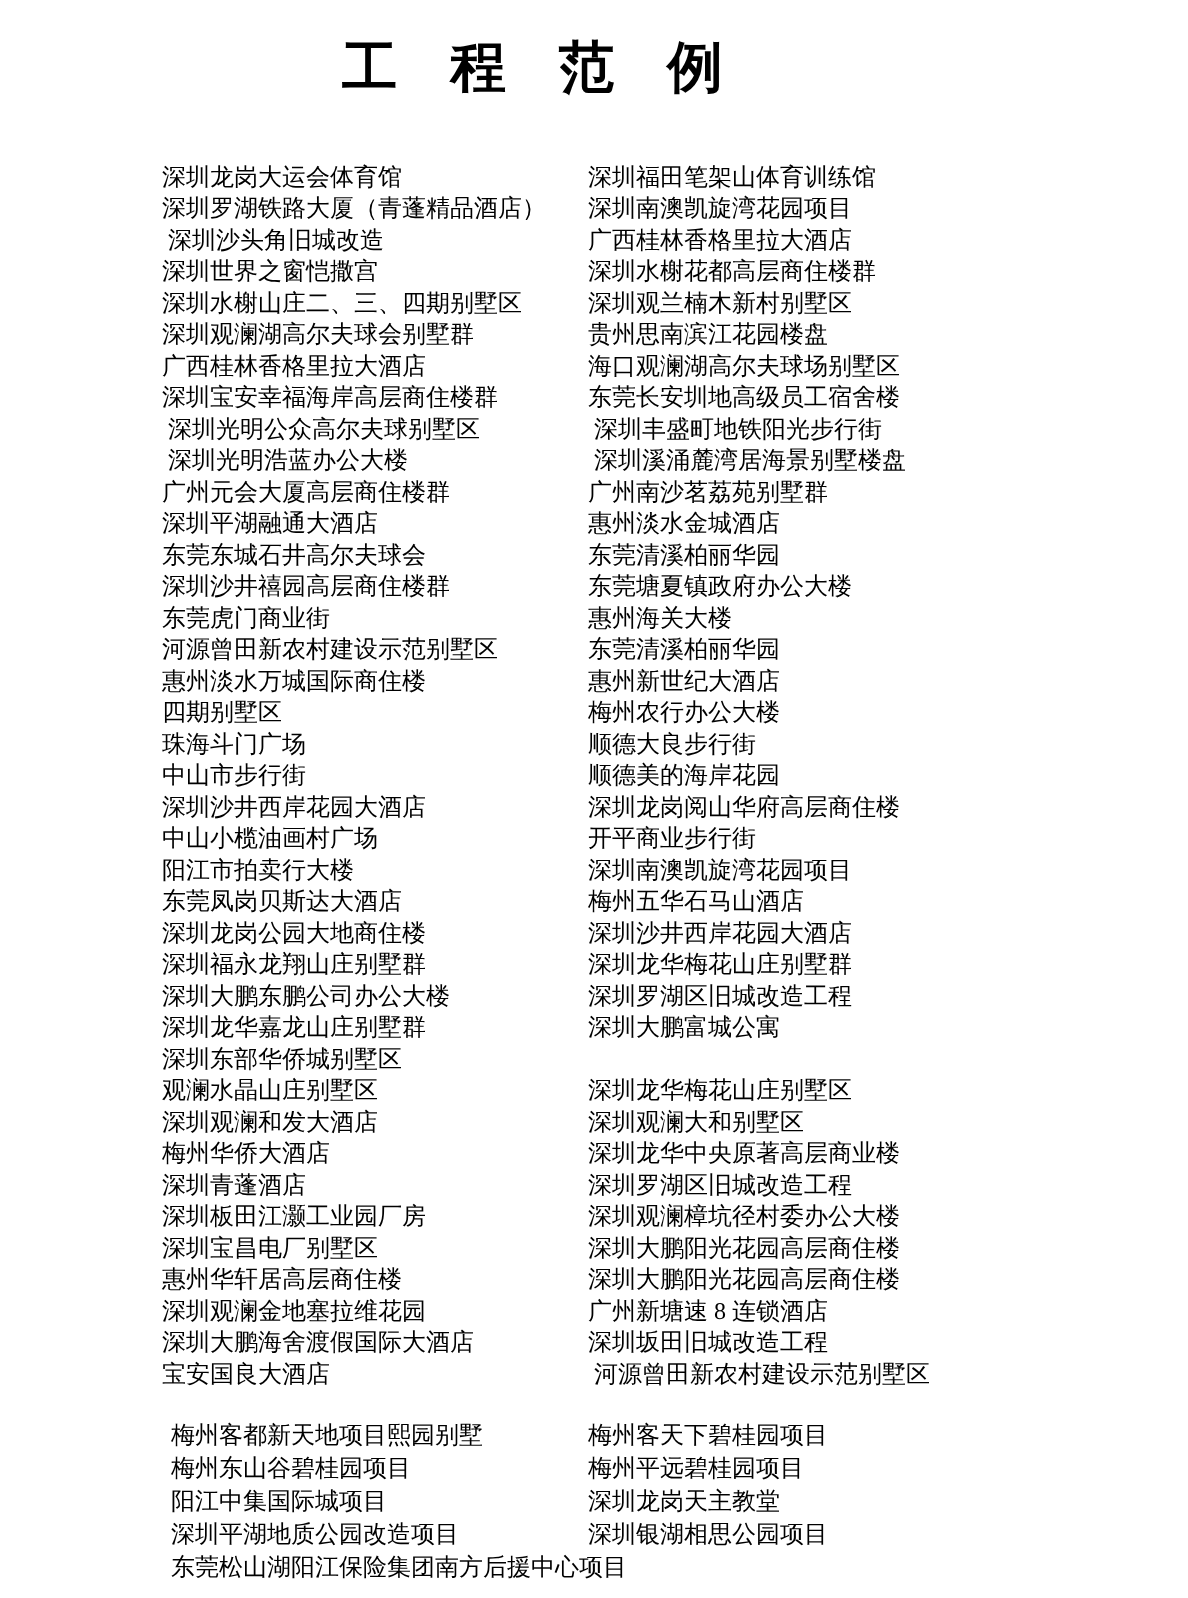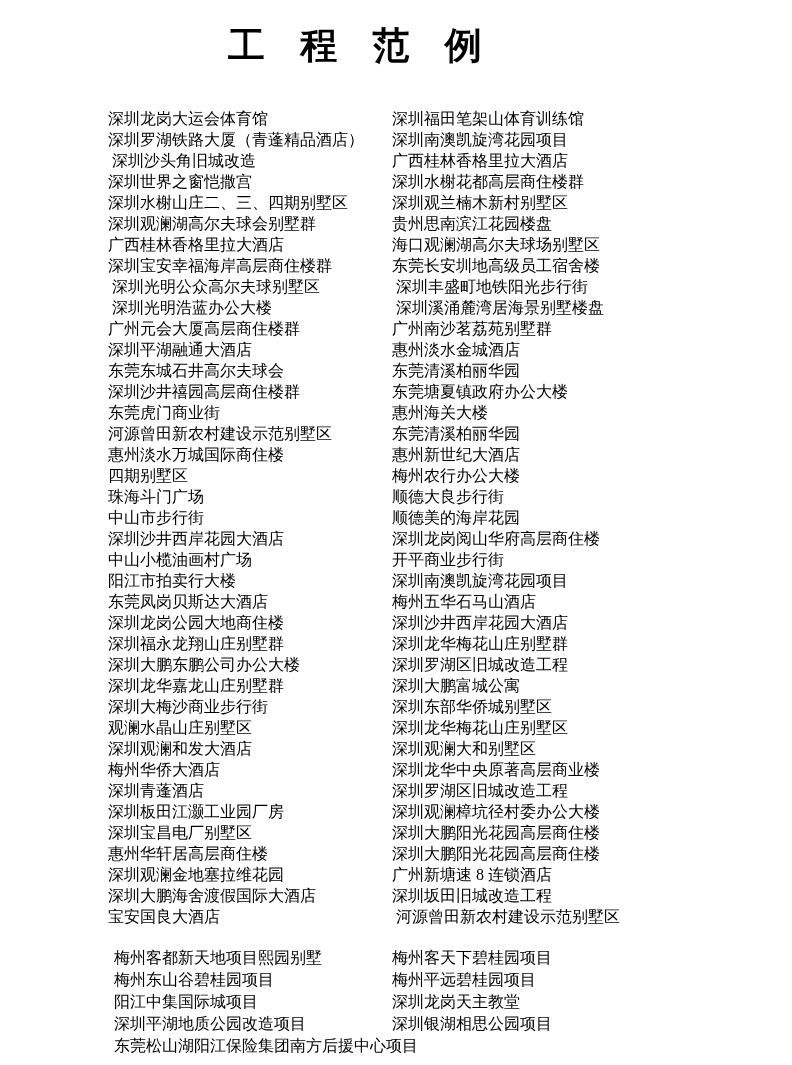--- a/index.html
+++ b/index.html
@@ -183,21 +183,20 @@
   </div>
       <div class="row">
     <span class="cell-l">深圳大鹏东鹏公司办公大楼</span>
     <span class="cell-r">深圳罗湖区旧城改造工程</span>
   </div>
       <div class="row">
     <span class="cell-l">深圳龙华嘉龙山庄别墅群</span>
     <span class="cell-r">深圳大鹏富城公寓</span>
   </div>
       <div class="row">
-    <span class="cell-l">深圳大梅沙商业步行街</span>
     <span class="cell-r">深圳东部华侨城别墅区</span>
   </div>
       <div class="row">
     <span class="cell-l">观澜水晶山庄别墅区</span>
     <span class="cell-r">深圳龙华梅花山庄别墅区</span>
   </div>
       <div class="row">
     <span class="cell-l">深圳观澜和发大酒店</span>
     <span class="cell-r">深圳观澜大和别墅区</span>
   </div>

